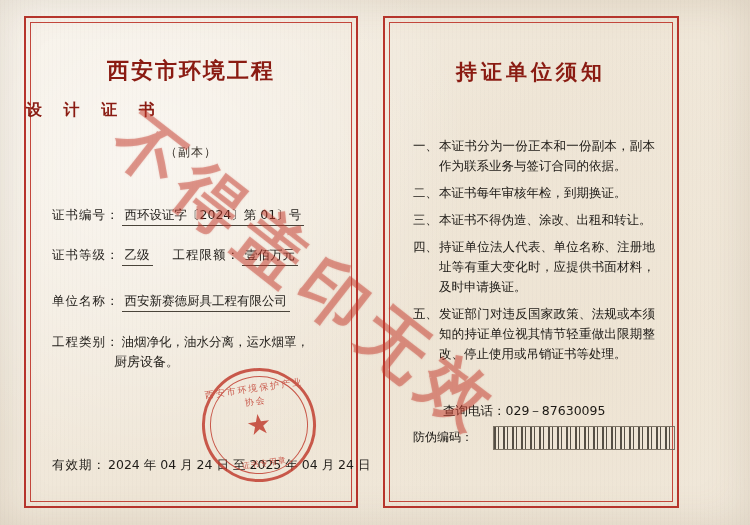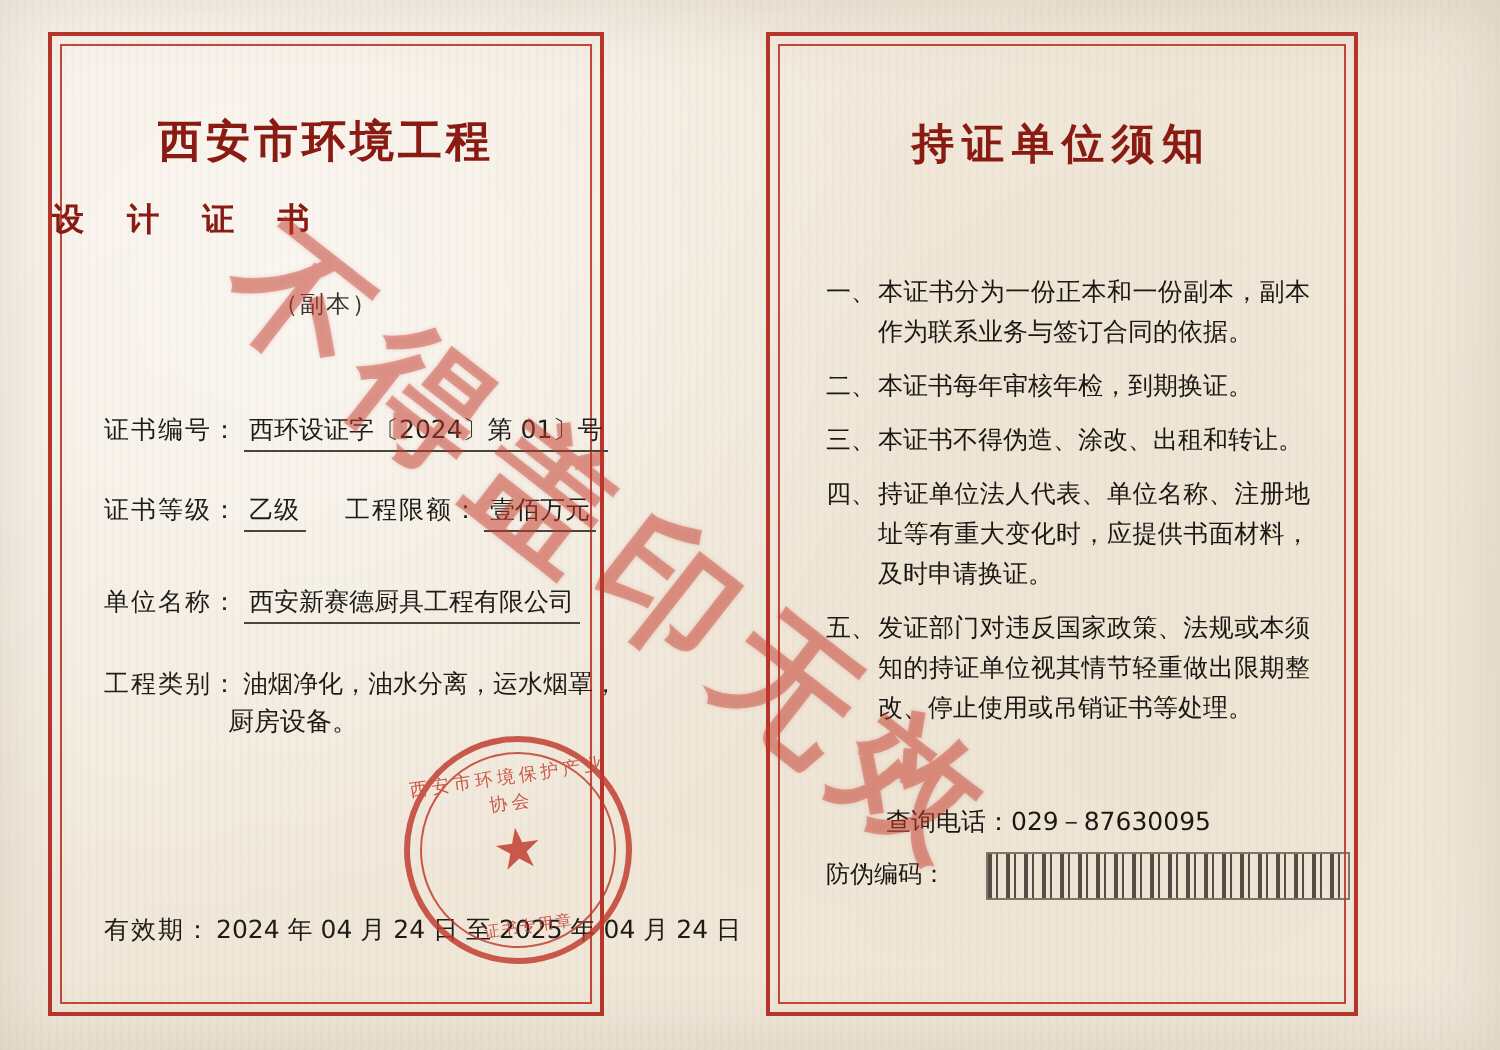--- a/index.html
+++ b/index.html
@@ -50,21 +50,21 @@
     height: 492px;
     border: 2px solid #b8342c;
     box-sizing: border-box;
   }
   .panel .inner-line {
     position: absolute;
     inset: 4px;
     border: 1px solid #c4463c;
     pointer-events: none;
   }
-  .panel-left  { left: 24px;  width: 278px; }
+  .panel-left  { left: 24px;  width: 334px; }
   .panel-right { left: 383px; width: 296px; }
 
   
   .cert-title {
     position: absolute;
     left: 0; right: 0;
     top: 38px;
     text-align: center;
     color: #8a1b12;
     font-family: "DejaVu Serif", "Liberation Serif", serif;

